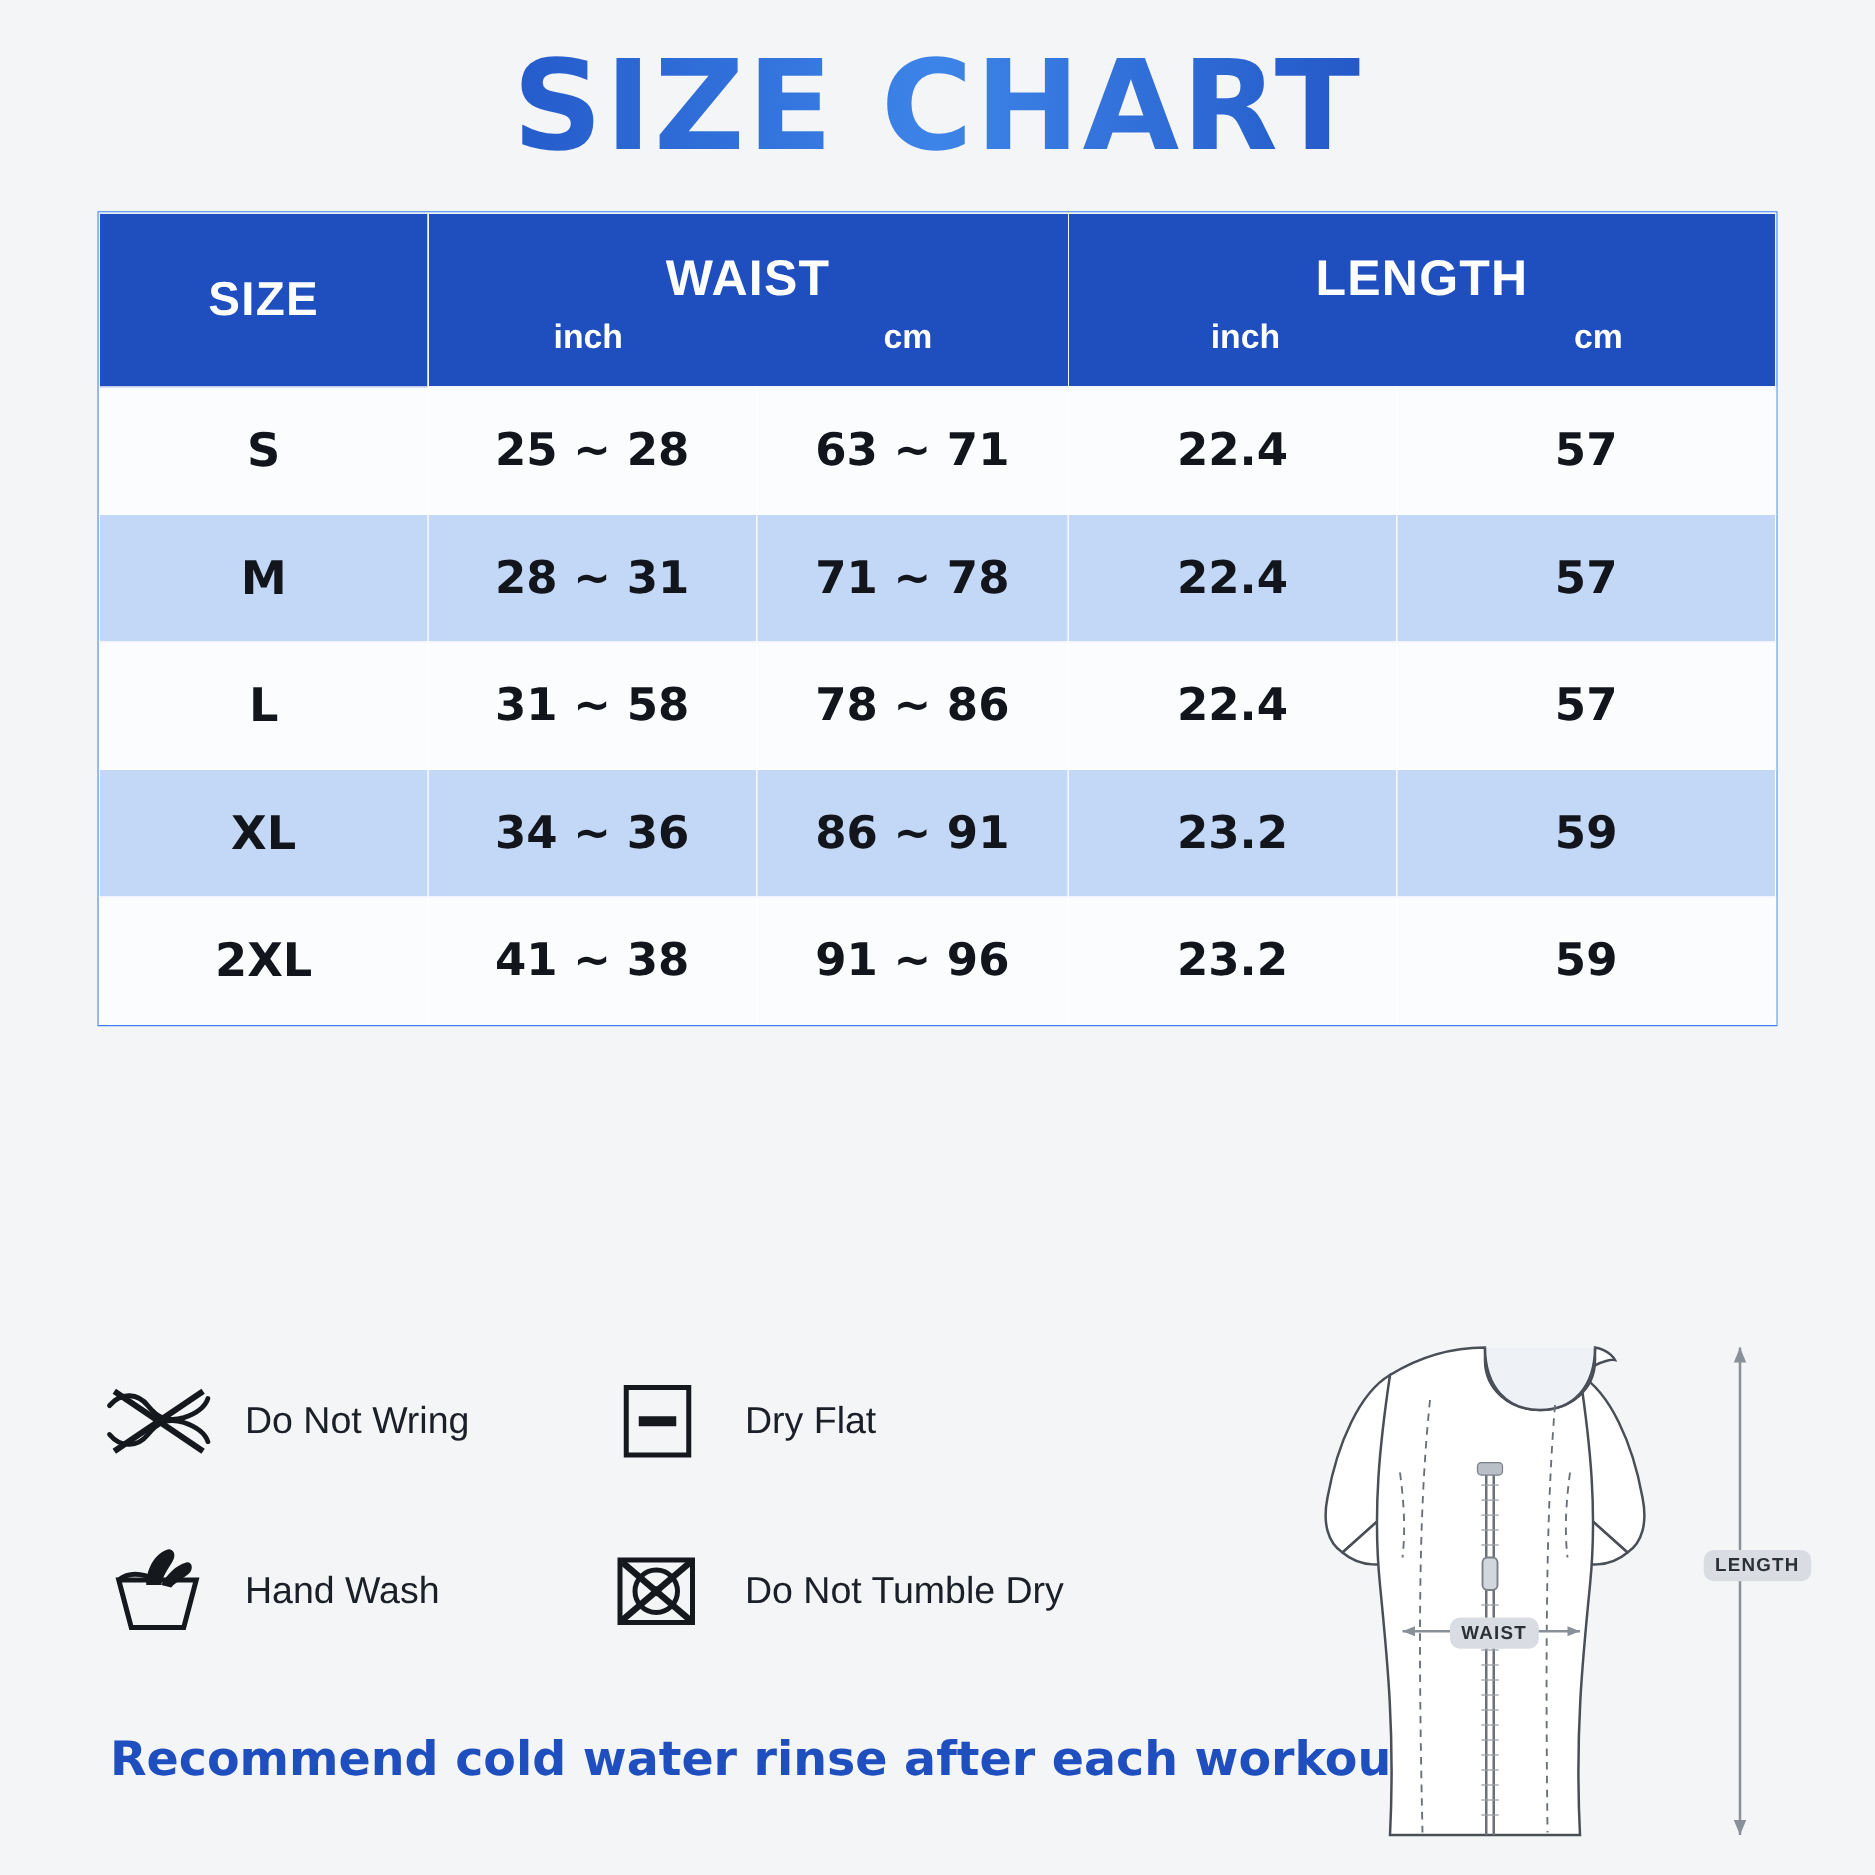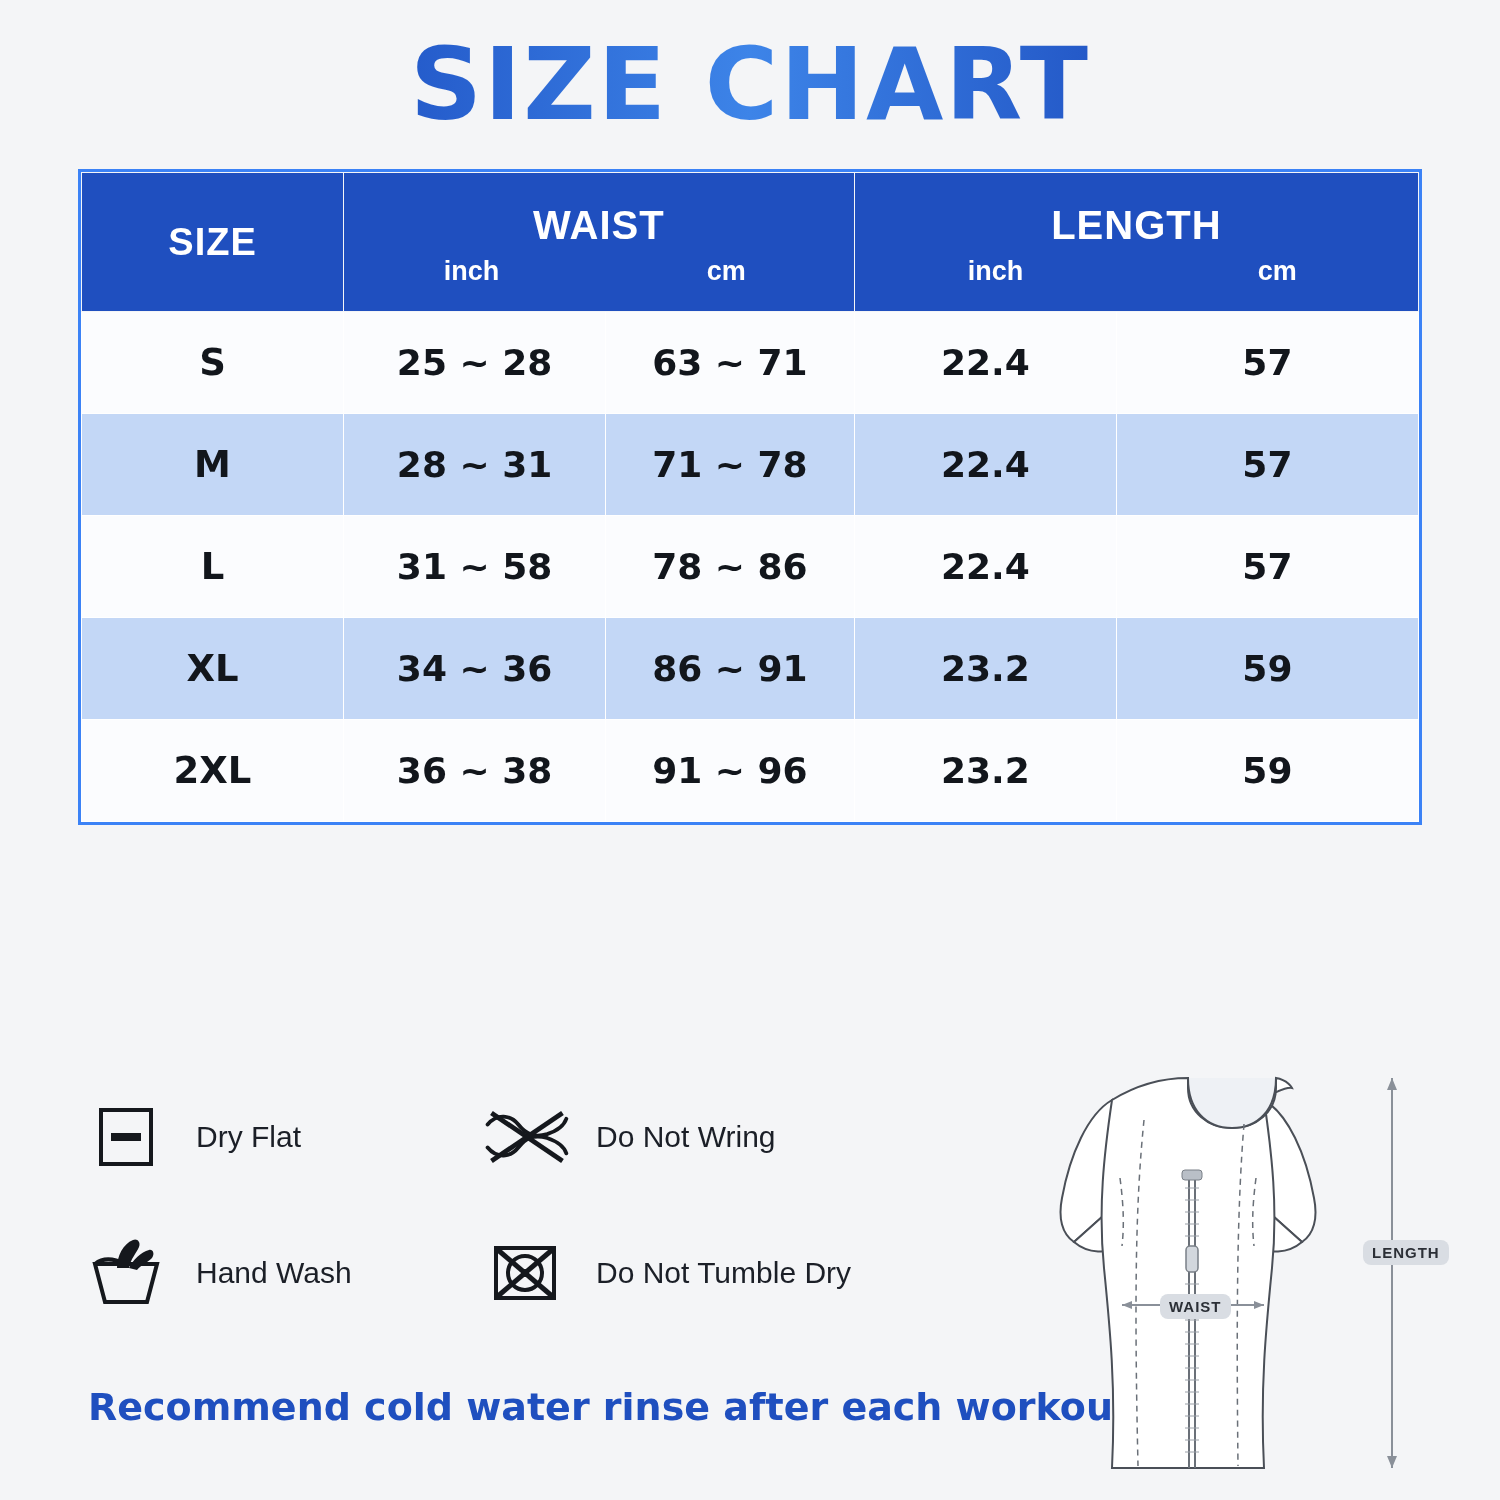--- a/index.html
+++ b/index.html
@@ -26,21 +26,21 @@
     -webkit-background-clip: text;
     background-clip: text;
     color: transparent;
     line-height: 1.25;
     font-family: "DejaVu Sans", sans-serif;
   }
 
   
   .table-wrap {
     margin: 22px 78px 0 78px;
-    border: 3px solid #3b82f6;
+    border: 1px solid #3b82f6;
     box-sizing: border-box;
   }
   table {
     border-collapse: collapse;
     width: 100%;
     table-layout: fixed;
   }
   thead th {
     background: #1f4fbf;
     color: #ffffff;
@@ -217,51 +217,51 @@
       </tr>
       <tr class="even">
         <td class="size-cell">XL</td>
         <td>34 ~ 36</td>
         <td>86 ~ 91</td>
         <td>23.2</td>
         <td>59</td>
       </tr>
       <tr class="odd">
         <td class="size-cell">2XL</td>
-        <td>36 ~ 38</td>
+        <td>41 ~ 38</td>
         <td>91 ~ 96</td>
         <td>23.2</td>
         <td>59</td>
       </tr>
     </tbody>
   </table>
 </div>
 
 <div class="care">
 
   <div class="care-row">
-    <div class="care-item">
-      <div class="care-icon">
-        <svg width="70" height="66" viewBox="0 0 70 66">
-          <rect x="10" y="6" width="50" height="54" fill="none" stroke="#15181d" stroke-width="4"></rect>
-          <rect x="20" y="29" width="30" height="8" fill="#15181d"></rect>
-        </svg>
-      </div>
-      <div class="care-label">Dry Flat</div>
-    </div>
     <div class="care-item">
       <div class="care-icon">
         <svg width="100" height="66" viewBox="0 0 100 66">
           <path d="M10 20 C20 8 34 10 42 20 C50 30 58 34 72 30 C84 26 90 20 92 14" fill="none" stroke="#15181d" stroke-width="4" stroke-linecap="round"></path>
           <path d="M10 44 C20 56 34 54 42 44 C50 34 58 30 72 34 C84 38 90 44 92 50" fill="none" stroke="#15181d" stroke-width="4" stroke-linecap="round"></path>
           <line x1="14" y1="8" x2="88" y2="58" stroke="#15181d" stroke-width="5"></line>
           <line x1="88" y1="8" x2="14" y2="58" stroke="#15181d" stroke-width="5"></line>
         </svg>
       </div>
       <div class="care-label">Do Not Wring</div>
+    </div>
+    <div class="care-item">
+      <div class="care-icon">
+        <svg width="70" height="66" viewBox="0 0 70 66">
+          <rect x="10" y="6" width="50" height="54" fill="none" stroke="#15181d" stroke-width="4"></rect>
+          <rect x="20" y="29" width="30" height="8" fill="#15181d"></rect>
+        </svg>
+      </div>
+      <div class="care-label">Dry Flat</div>
     </div>
   </div>
 
   <div class="care-row">
     <div class="care-item">
       <div class="care-icon">
         <svg width="78" height="70" viewBox="0 0 78 70">
           <path d="M8 26 L70 26 L60 64 L18 64 Z" fill="none" stroke="#15181d" stroke-width="4"></path>
           <path d="M8 26 C18 18 30 22 38 26" fill="none" stroke="#15181d" stroke-width="4"></path>
           <path d="M30 30 C30 18 36 6 46 2 C50 0 54 4 52 9 C49 16 44 20 42 30 Z" fill="#15181d"></path>

